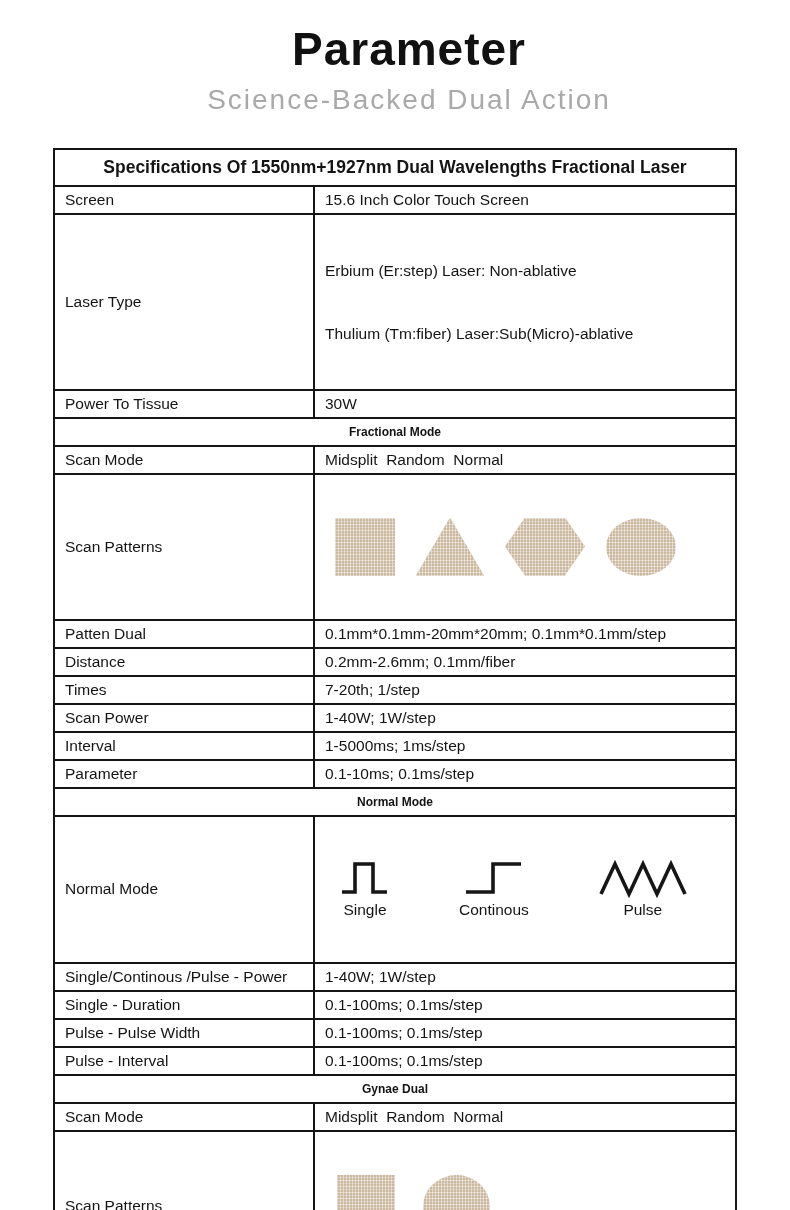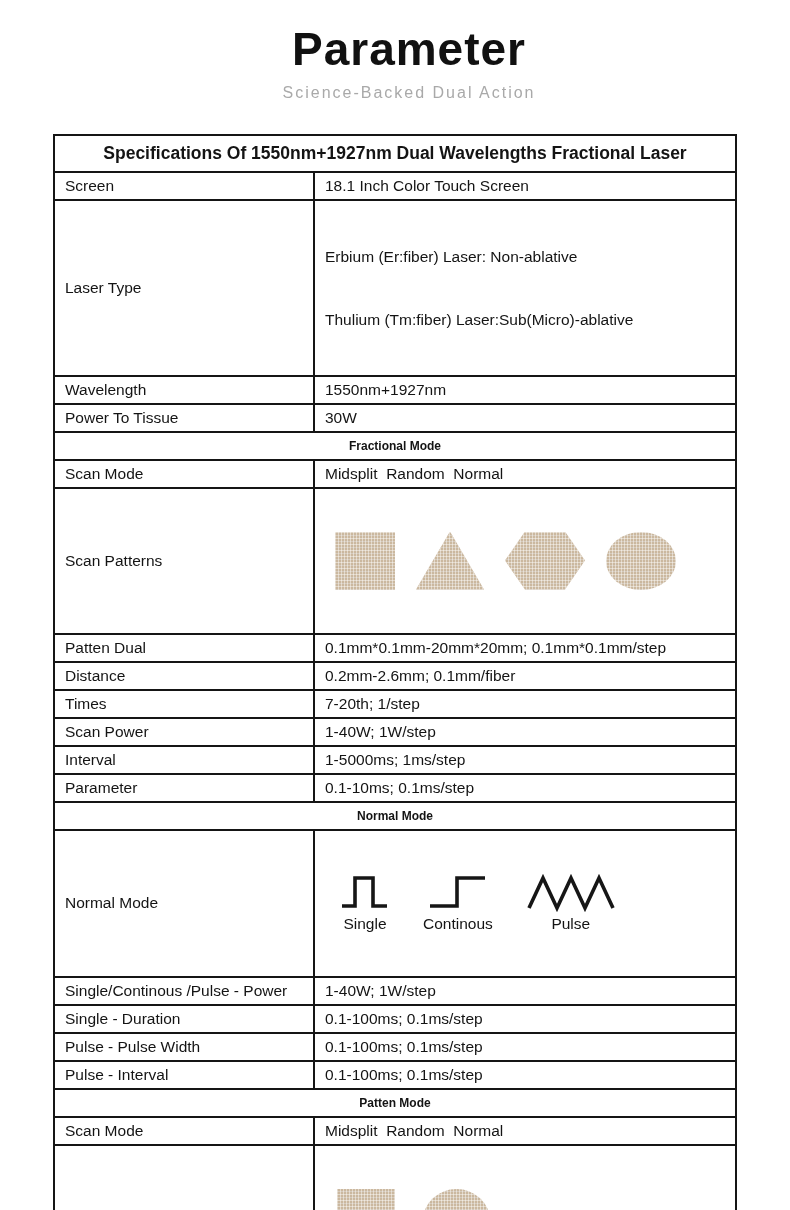--- a/index.html
+++ b/index.html
@@ -8,21 +8,21 @@
   .page {
     width: 790px; height: 1210px; margin: 0 auto; background: #fff;
     overflow: hidden; position: relative;
   }
   .title-block { text-align: center; padding-top: 24px; padding-left: 28px; }
   .main-title {
     font-size: 46px; font-weight: bold; letter-spacing: 1px; color: #111;
     line-height: 1.1;
   }
   .sub-title {
-    font-size: 16px; font-weight: 400; letter-spacing: 2px;
+    font-size: 28px; font-weight: 400; letter-spacing: 2px;
     color: var(--subtitle, #a9a9a9); margin-top: 9px;
   }
   table.spec {
     width: 682px; margin: 32px auto 0 auto;
     border-collapse: collapse; table-layout: fixed;
   }
   table.spec td {
     border: 2px solid var(--border, #151515);
     font-size: 15.5px; line-height: 20px; color: #141414;
     padding: 3px 10px; vertical-align: middle;
@@ -52,21 +52,21 @@
       repeating-linear-gradient(90deg, rgba(255,255,255,0.45) 0 1px, rgba(0,0,0,0) 1px 3px),
       repeating-linear-gradient(0deg, rgba(255,255,255,0.45) 0 1px, rgba(0,0,0,0) 1px 3px),
       repeating-linear-gradient(0deg, rgba(122,98,68,0.28) 0 1px, rgba(0,0,0,0) 1px 6px);
   }
   .pat-square { width: 60px; }
   .pat-triangle { width: 68px; clip-path: polygon(50% 0, 0 100%, 100% 100%); }
   .pat-hexagon { width: 80px; clip-path: polygon(25% 0, 75% 0, 100% 50%, 75% 100%, 25% 100%, 0 50%); }
   .pat-round { width: 70px; border-radius: 50%; }
   .pat-square-g { width: 58px; height: 63px; }
   .pat-round-g { width: 67px; height: 63px; border-radius: 50%; }
-  .waves { display: flex; align-items: flex-end; gap: 34px; padding-left: 16px; }
+  .waves { display: flex; align-items: flex-end; gap: 70px; padding-left: 16px; }
   .wave { display: flex; flex-direction: column; align-items: center; gap: 3px; }
   .wave svg { display: block; }
   .wave .wave-label { font-size: 15.5px; line-height: 18px; color: #141414; }
   .wave polyline { fill: none; stroke: #161616; stroke-width: 3.6; stroke-linejoin: miter; }
 </style>
 </head>
 <body>
 
 <div class="page">
 
@@ -81,35 +81,31 @@
         <col class="c-value">
       </colgroup>
     <tbody>
 
       <tr class="hdr">
         <td colspan="2">Specifications Of 1550nm+1927nm Dual Wavelengths Fractional Laser</td>
       </tr>
 
       <tr class="r">
         <td>Screen</td>
-        <td>18.1 Inch Color Touch Screen</td>
+        <td>15.6 Inch Color Touch Screen</td>
       </tr>
 
       <tr class="r2">
         <td>Laser Type</td>
         <td>
-          <div>Erbium (Er:fiber) Laser: Non-ablative</div>
+          <div>Erbium (Er:step) Laser: Non-ablative</div>
           <div>Thulium (Tm:fiber) Laser:Sub(Micro)-ablative</div>
         </td>
       </tr>
 
-      <tr class="r">
-        <td>Wavelength</td>
-        <td>1550nm+1927nm</td>
-      </tr>
 
       <tr class="r">
         <td>Power To Tissue</td>
         <td>30W</td>
       </tr>
 
       <tr class="sec">
         <td colspan="2">Fractional Mode</td>
       </tr>
 
@@ -196,21 +192,21 @@
       <tr class="r">
         <td>Pulse - Pulse Width</td>
         <td>0.1-100ms; 0.1ms/step</td>
       </tr>
       <tr class="r">
         <td>Pulse - Interval</td>
         <td>0.1-100ms; 0.1ms/step</td>
       </tr>
 
       <tr class="sec">
-        <td colspan="2">Patten Mode</td>
+        <td colspan="2">Gynae Dual</td>
       </tr>
 
       <tr class="r">
         <td>Scan Mode</td>
         <td>Midsplit  Random  Normal</td>
       </tr>
 
       <tr class="pat-row">
         <td>Scan Patterns</td>
         <td>

